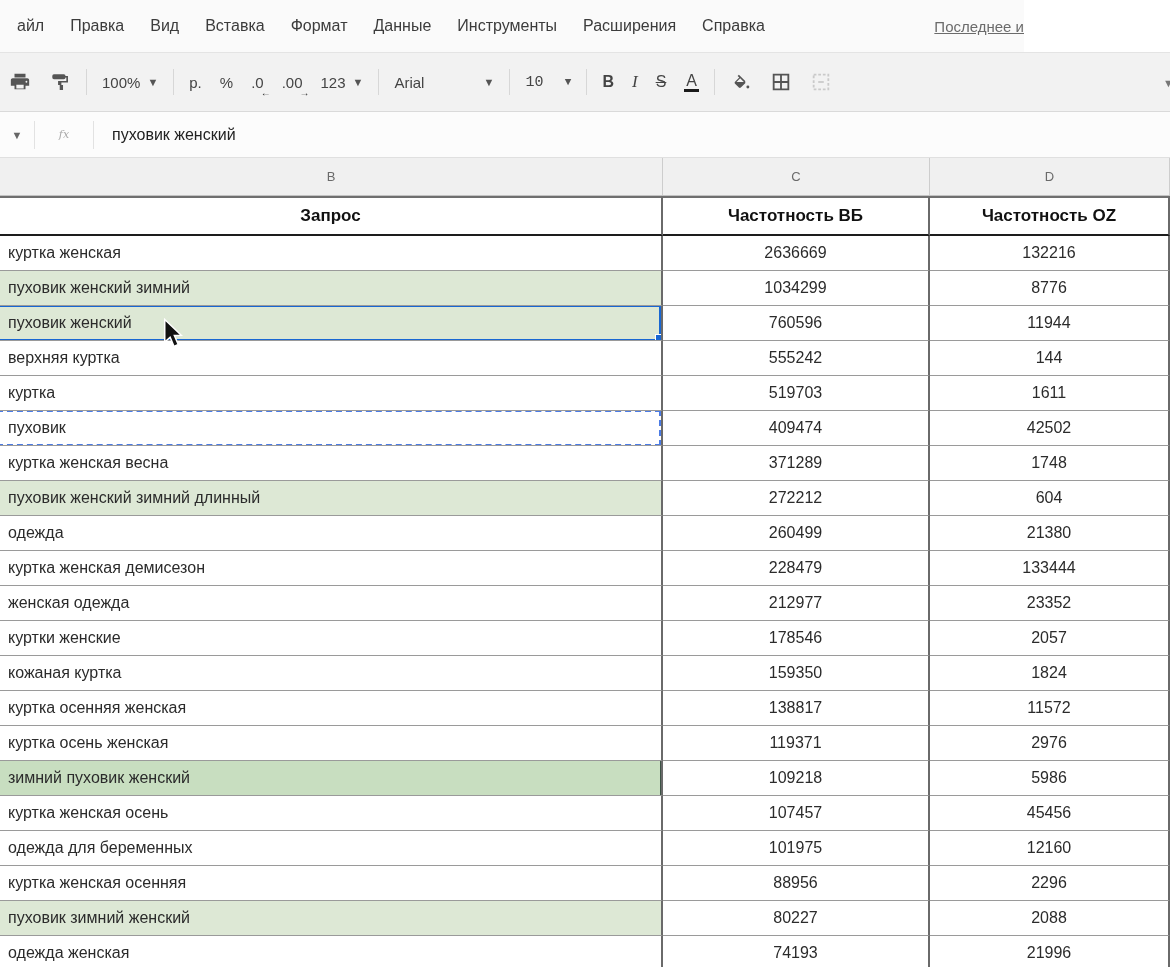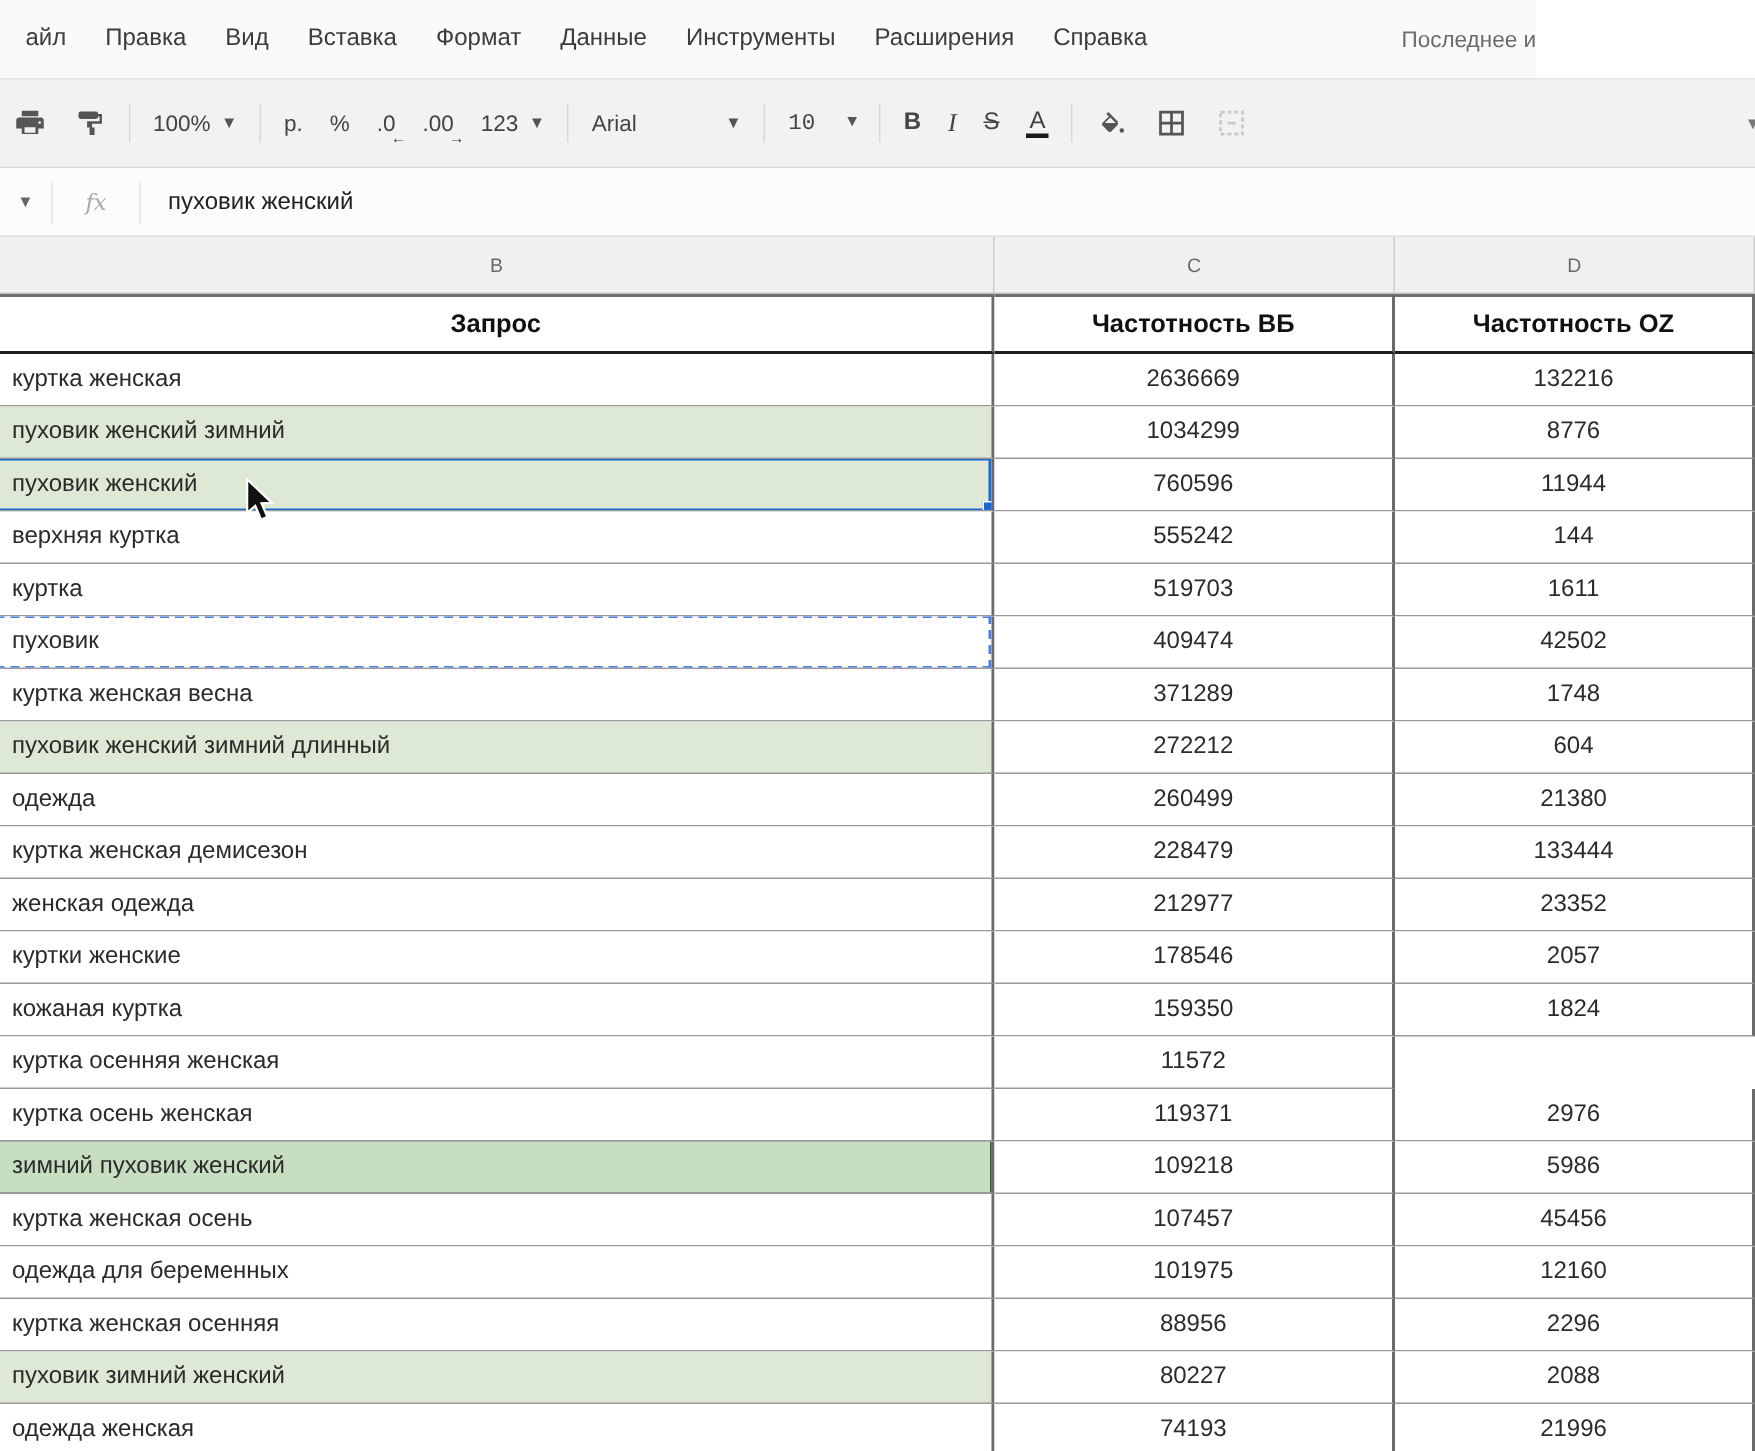--- a/index.html
+++ b/index.html
@@ -5,21 +5,21 @@
   * { margin:0; padding:0; box-sizing:border-box; }
   html,body { width:1170px; height:967px; overflow:hidden;
     font-family:"Liberation Sans", sans-serif; background:#fff; }
 
   
   .menubar { position:absolute; left:0; top:0; width:1024px; height:52px;
     background:#fafafa; display:flex; align-items:center; padding-left:4px;
     white-space:nowrap; overflow:hidden; }
   .menu-item { font-size:16px; color:#3c3c3c; padding:6px 13px; cursor:default; }
   .last-edit { margin-left:auto; font-size:15px; color:#6b6b6b;
-    padding-right:0; overflow:hidden; }
+    text-decoration:underline; padding-right:0; overflow:hidden; }
 
   
   .toolbar { position:absolute; left:0; top:52px; width:1170px; height:60px;
     background:#f2f2f2; border-top:1px solid #e4e4e4; border-bottom:1px solid #dadada;
     display:flex; align-items:center; color:#444; }
   .tb { display:flex; align-items:center; justify-content:center; height:34px;
     padding:0 9px; font-size:15px; color:#444; position:relative; }
   .tb .caret { font-size:11px; color:#555; margin-left:7px; }
   .tb-sep { width:1px; height:26px; background:#d7d7d7; margin:0 6px; }
   .tb-icon svg { display:block; }
@@ -34,21 +34,21 @@
   .font-box { min-width:118px; justify-content:space-between; }
   .size-box { min-width:64px; justify-content:space-between;font-family:Liberation Mono, monospace; }
   .edge-caret { position:absolute; right:-4px; top:24px; font-size:11px; color:#777; }
 
   
   .formulabar { position:absolute; left:0; top:112px; width:1170px; height:45px;
     background:#fcfcfc; display:flex; align-items:center; }
   .namebox-caret { width:34px; text-align:center; font-size:11px; color:#666; }
   .fbar-sep { width:1px; height:28px; background:#e2e2e2; }
   .fx { width:58px; text-align:center; font-family:"DejaVu Serif", serif;
-    font-style:italic; font-size:15px; color:#a8a8a8; }
+    font-style:italic; font-size:11px; color:#a8a8a8; }
   .fvalue { font-size:16px; color:#222; padding-left:18px; flex:1; }
 
   
   .colband { position:absolute; left:0; top:157px; width:1170px; height:39px;
     background:#f0f0f0; border-top:1px solid #e0e0e0; border-bottom:1px solid #c2c2c2;
     display:grid; grid-template-columns:663px 267px 240px; }
   .colhead { display:flex; align-items:center; justify-content:center;
     font-size:13px; color:#6a6a6a; border-right:1px solid #cdcdcd; }
 
   
@@ -252,20 +252,21 @@
         <div class="cell c-num">178546</div>
         <div class="cell c-num">2057</div>
       </div>
       <div class="trow">
         <div class="cell c-q">кожаная куртка</div>
         <div class="cell c-num">159350</div>
         <div class="cell c-num">1824</div>
       </div>
       <div class="trow">
         <div class="cell c-q">куртка осенняя женская</div>
+        <div class="cell c-num">138817</div>
         <div class="cell c-num">11572</div>
       </div>
       <div class="trow">
         <div class="cell c-q">куртка осень женская</div>
         <div class="cell c-num">119371</div>
         <div class="cell c-num">2976</div>
       </div>
       <div class="trow">
         <div class="cell c-q bg-green-strong strong-border">зимний пуховик женский</div>
         <div class="cell c-num">109218</div>

